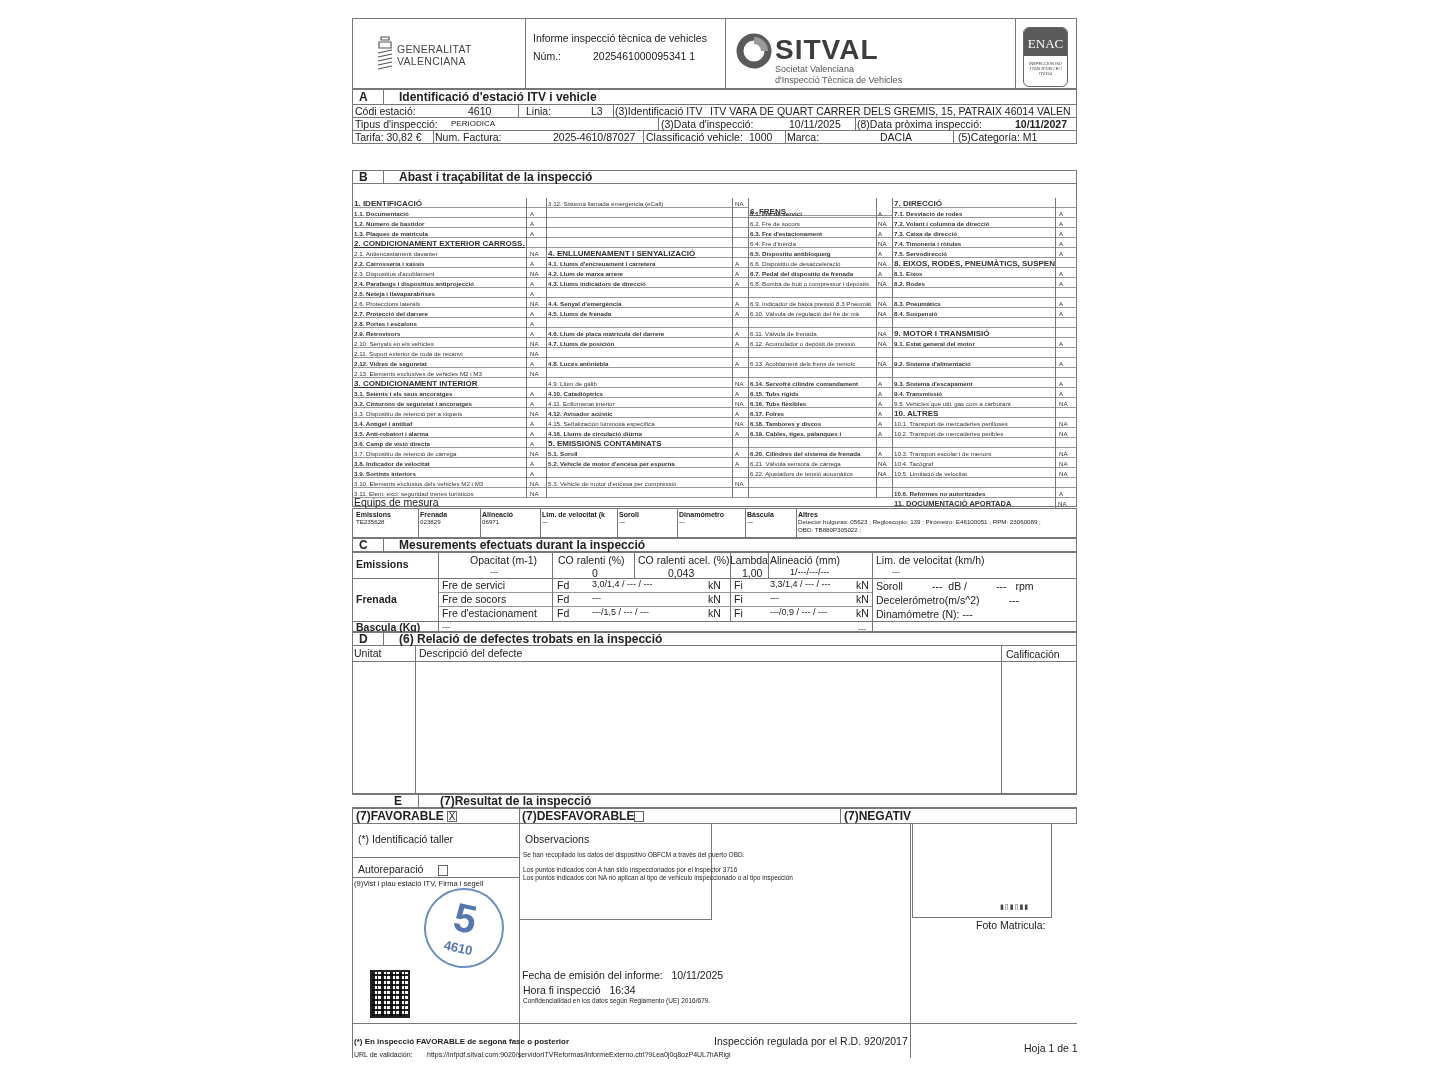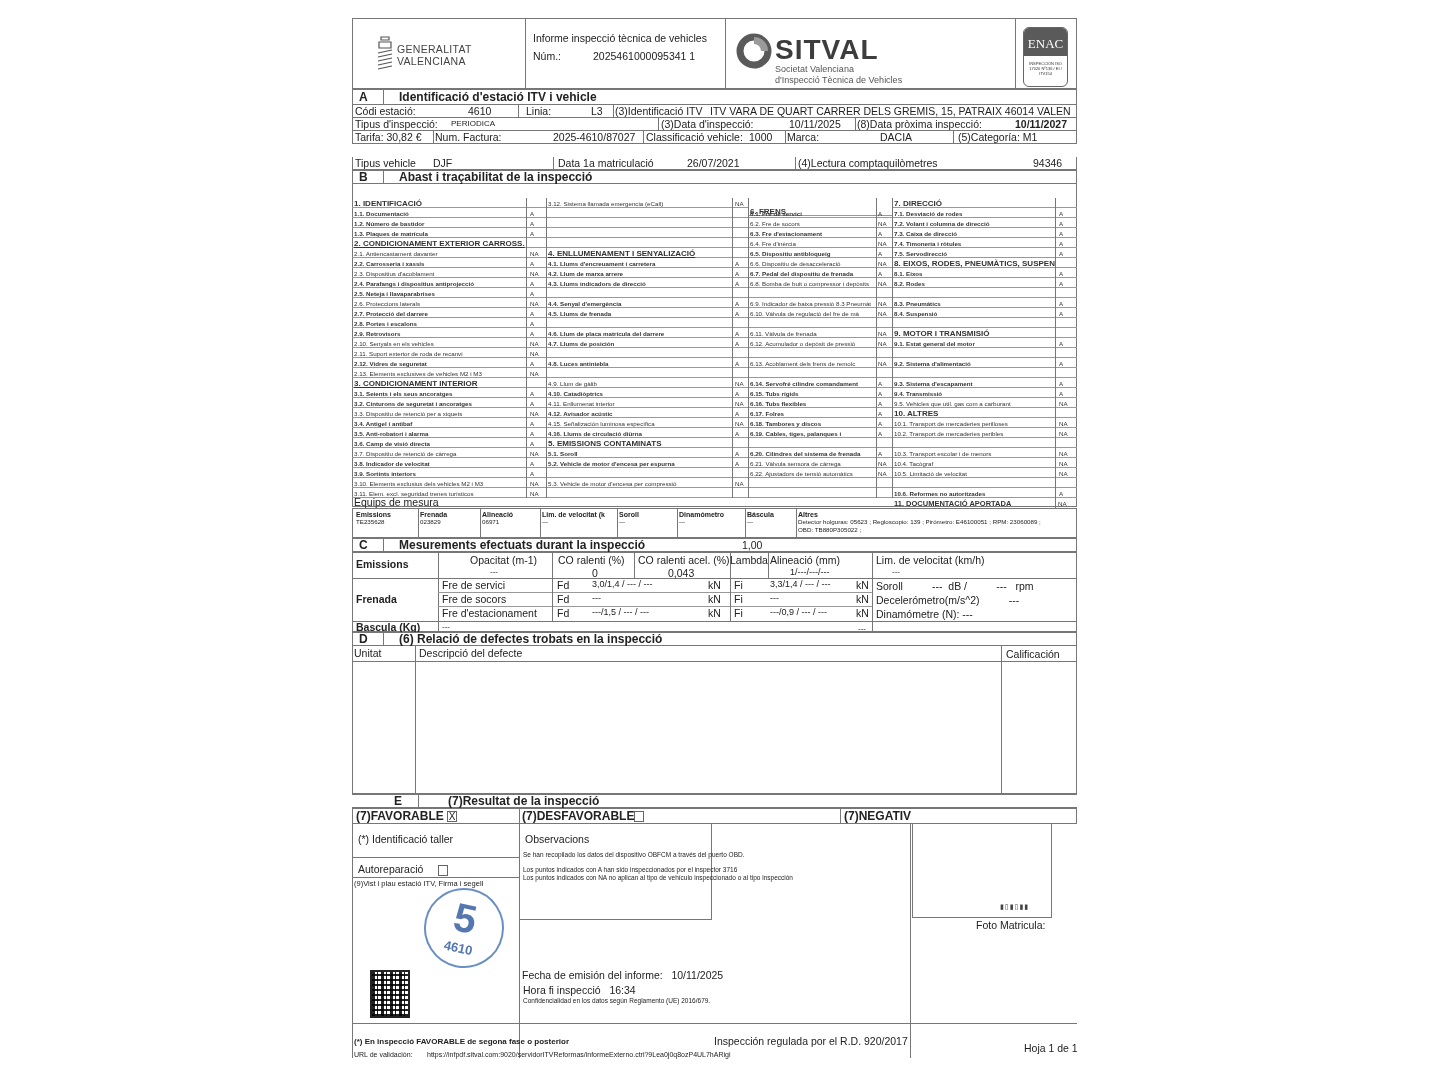--- a/index.html
+++ b/index.html
@@ -113,30 +113,20 @@
     <span class="t" style="left:82px">Num. Factura:</span>
     <span class="t" style="left:200px">2025-4610/87027</span>
     <span class="c" style="left:290px"></span>
     <span class="t" style="left:293px">Classificació vehicle:</span>
     <span class="t" style="left:396px">1000</span>
     <span class="c" style="left:432px"></span>
     <span class="t" style="left:434px">Marca:</span>
     <span class="t" style="left:527px">DACIA</span>
     <span class="c" style="left:600px"></span>
     <span class="t" style="left:605px">(5)Categoría: M1</span>
-  </div>
-  <div class="rowA" style="top:139px">
-    <span class="t" style="left:2px">Tipus vehicle</span>
-    <span class="t" style="left:80px">DJF</span>
-    <span class="c" style="left:200px"></span>
-    <span class="t" style="left:205px">Data 1a matriculació</span>
-    <span class="t" style="left:334px">26/07/2021</span>
-    <span class="c" style="left:442px"></span>
-    <span class="t" style="left:445px">(4)Lectura comptaquilòmetres</span>
-    <span class="t" style="left:680px">94346</span>
   </div>
 
   <div class="sec" style="top:152px;height:14px">
     <span class="t letter" style="top:0">B</span>
       <span class="div"></span>
     <span class="t title" style="top:0">Abast i traçabilitat de la inspecció</span>
   </div>
 
   <div class="bx" style="left:0;top:166px;width:725px;height:323px;border-top:none"></div>
   <div id="col1" class="ck" style="left:0;top:180px;width:194px;height:300px">
@@ -682,21 +672,21 @@
   <div class="vl" style="left:416px;top:534px;height:27px"></div>
   <div class="vl" style="left:520px;top:534px;height:80px"></div>
   <div class="t mc" style="left:4px;top:541px;font-weight:bold">Emissions</div>
   <div class="t mc" style="left:118px;top:537px">Opacitat (m-1)</div>
   <div class="t mc" style="left:138px;top:550px;font-size:8px">---</div>
   <div class="t mc" style="left:206px;top:537px">CO ralenti (%)</div>
   <div class="t mc" style="left:240px;top:550px">0</div>
   <div class="t mc" style="left:286px;top:537px">CO ralenti acel. (%)</div>
   <div class="t mc" style="left:316px;top:550px">0,043</div>
   <div class="t mc" style="left:378px;top:537px">Lambda</div>
-  <div class="t mc" style="left:390px;top:522px">1,00</div>
+  <div class="t mc" style="left:390px;top:550px">1,00</div>
   <div class="t mc" style="left:418px;top:537px">Alineació  (mm)</div>
   <div class="t mc" style="left:438px;top:550px;font-size:9px">1/---/---/---</div>
   <div class="t mc" style="left:524px;top:537px">Lim. de velocitat (km/h)</div>
   <div class="t mc" style="left:540px;top:550px;font-size:8px">---</div>
 
   <div class="t mc" style="left:4px;top:576px;font-weight:bold">Frenada</div>
   <div id="fre">
       <div class="t mc" style="left: 90px; top: 562px;">Fre de servici</div>
       <div class="t mc" style="left: 205px; top: 562px;">Fd</div>
       <div class="t mc" style="left: 240px; top: 562px; font-size: 9px;">3,0/1,4 / --- / ---</div>
@@ -740,21 +730,21 @@
   <div style="position:absolute;left:0;top:643px;width:725px;height:1px;background:#777"></div>
   <div class="vl" style="left:63px;top:628px;height:148px"></div>
   <div class="vl" style="left:649px;top:628px;height:148px"></div>
   <div class="t mc" style="left:2px;top:630px">Unitat</div>
   <div class="t mc" style="left:67px;top:630px">Descripció del defecte</div>
   <div class="t mc" style="left:654px;top:631px">Calificación</div>
 
   <div class="sec" style="top:776px;height:14px;border-left:none;border-right:none">
     <span class="t letter" style="left:42px;top:0">E</span>
     <span class="div" style="left:66px"></span>
-    <span class="t title" style="left:96px;top:0">(7)Resultat de la inspecció</span>
+    <span class="t title" style="left:88px;top:0">(7)Resultat de la inspecció</span>
   </div>
   <div class="bx" style="left:0;top:790px;width:725px;height:16px"></div>
   <div class="vl" style="left:167px;top:790px;height:250px"></div>
   <div class="vl" style="left:488px;top:790px;height:16px"></div>
   <div class="t" style="left:4px;top:792px;font-size:12px;font-weight:bold"><span>(7)FAVORABLE</span> <span class="chk">X</span></div>
   <div class="t" style="left:170px;top:792px;font-size:12px;font-weight:bold"><span>(7)DESFAVORABLE</span><span class="chk"></span></div>
   <div class="t" style="left:492px;top:792px;font-size:12px;font-weight:bold">(7)NEGATIV</div>
 
   <div class="bx" style="left:0;top:806px;width:168px;height:34px;border-top:none"></div>
   <div class="t mc" style="left:6px;top:816px">(*) Identificació taller</div>

